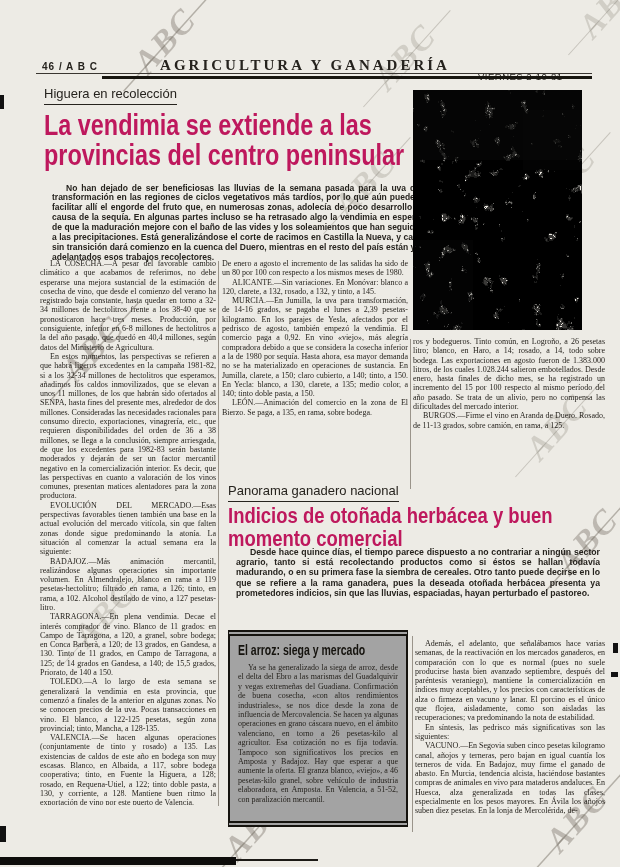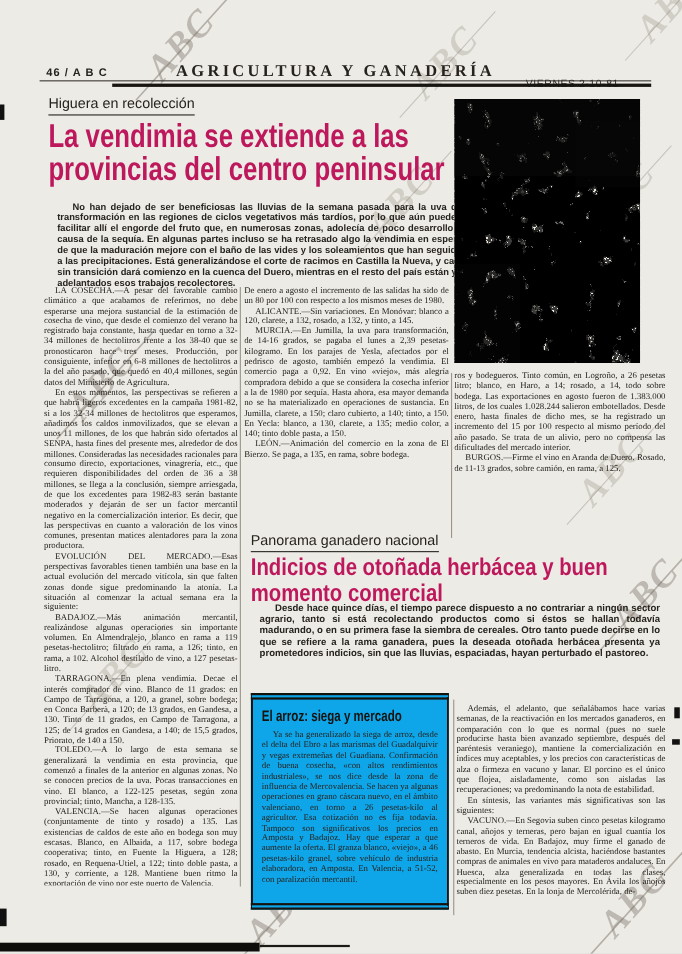--- a/index.html
+++ b/index.html
@@ -42,21 +42,21 @@
   .c3{left:413px;top:337px;width:192px;height:153px;}
   .cpan{left:415px;top:639px;width:190px;height:194px;}
 
   
   .photo{position:absolute;left:413px;top:90px;width:169px;height:240px;background:#fff;overflow:hidden;}
   .photo svg{display:block;}
 
   
   .arrozbox{position:absolute;left:228px;top:630px;width:180px;height:197px;box-sizing:border-box;
             border:2px solid #15130e;border-top:6px double #15130e;border-bottom:6px double #15130e;
-            background:#0ea5e9;padding:5px 8px 4px 8px;overflow:hidden;}
+            background:#a3a3a3;padding:5px 8px 4px 8px;overflow:hidden;}
   .arrozbox h3{margin:1px 0 5px 0;font-family:"Liberation Sans",sans-serif;font-weight:bold;
                font-size:14px;white-space:nowrap;transform:scaleX(.75);transform-origin:left center;color:#15130e;}
   .arrozbox .boxbody{text-align:justify;font-size:8px;line-height:9.4px;}
   .arrozbox .boxbody p{margin:0;text-indent:10px;}
 
   
   .vdiv{position:absolute;width:1px;background:#9a948a;}
   .v1{left:218px;top:261px;height:545px;}
   .v2{left:410px;top:339px;height:150px;}
   .v3{left:412px;top:636px;height:196px;}
@@ -161,21 +161,21 @@
   <div class="arrozbox">
     <h3>El arroz: siega y mercado</h3>
     <div class="boxbody">
         <p>Ya se ha generalizado la siega de arroz, desde el delta del Ebro a las marismas del Guadalquivir y vegas extremeñas del Guadiana. Confirmación de buena cosecha, «con altos rendimientos industriales», se nos dice desde la zona de influencia de Mercovalencia. Se hacen ya algunas operaciones en grano cáscara nuevo, en el ámbito valenciano, en torno a 26 pesetas-kilo al agricultor. Esa cotización no es fija todavía. Tampoco son significativos los precios en Amposta y Badajoz. Hay que esperar a que aumente la oferta. El granza blanco, «viejo», a 46 pesetas-kilo granel, sobre vehículo de industria elaboradora, en Amposta. En Valencia, a 51-52, con paralización mercantil.</p>
       </div>
   </div>
 
   <div class="vdiv v3"></div>
   <div class="col cpan">
       <p>Además, el adelanto, que señalábamos hace varias semanas, de la reactivación en los mercados ganaderos, en comparación con lo que es normal (pues no suele producirse hasta bien avanzado septiembre, después del paréntesis veraniego), mantiene la comercialización en índices muy aceptables, y los precios con características de alza o firmeza en vacuno y lanar. El porcino es el único que flojea, aisladamente, como son aisladas las recuperaciones; va predominando la nota de estabilidad.</p>
-      <p>En síntesis, las variantes más significativas son las siguientes:</p>
+      <p>En síntesis, las pedrisco más significativas son las siguientes:</p>
       <p>VACUNO.—En Segovia suben cinco pesetas kilogramo canal, añojos y terneras, pero bajan en igual cuantía los terneros de vida. En Badajoz, muy firme el ganado de abasto. En Murcia, tendencia alcista, haciéndose bastantes compras de animales en vivo para mataderos andaluces. En Huesca, alza generalizada en todas las clases, especialmente en los pesos mayores. En Ávila los añojos suben diez pesetas. En la lonja de Mercolérida, de-</p>
     </div>
 
   <div class="botbar"></div>
   <div class="botline"></div>
   <div class="edge" style="left:0;top:95px;width:4px;height:14px;"></div>
   <div class="edge" style="left:0;top:826px;width:6px;height:16px;"></div>
   <div class="edge" style="left:613px;top:643px;width:5px;height:10px;"></div>
   <div class="edge" style="left:611px;top:672px;width:7px;height:5px;"></div>
 

